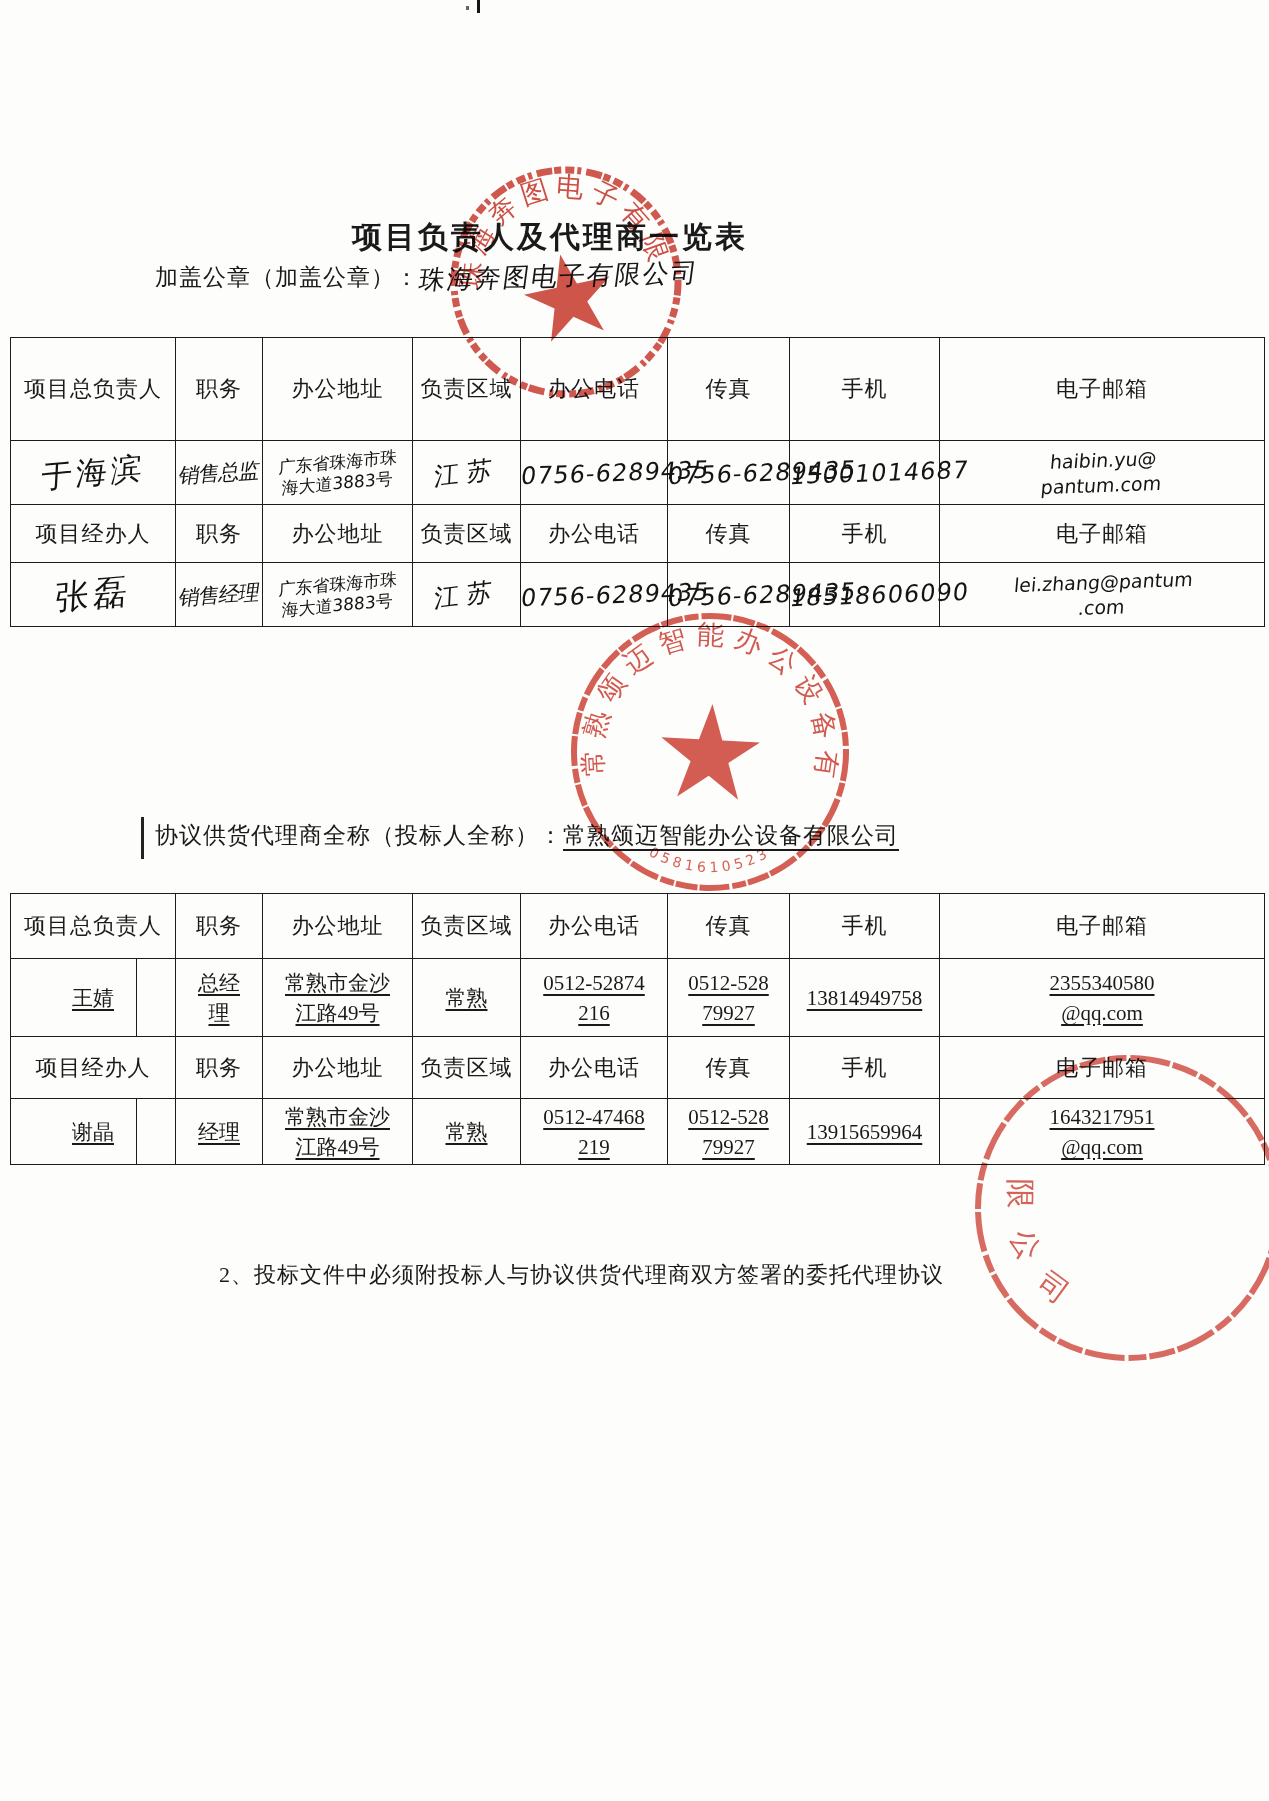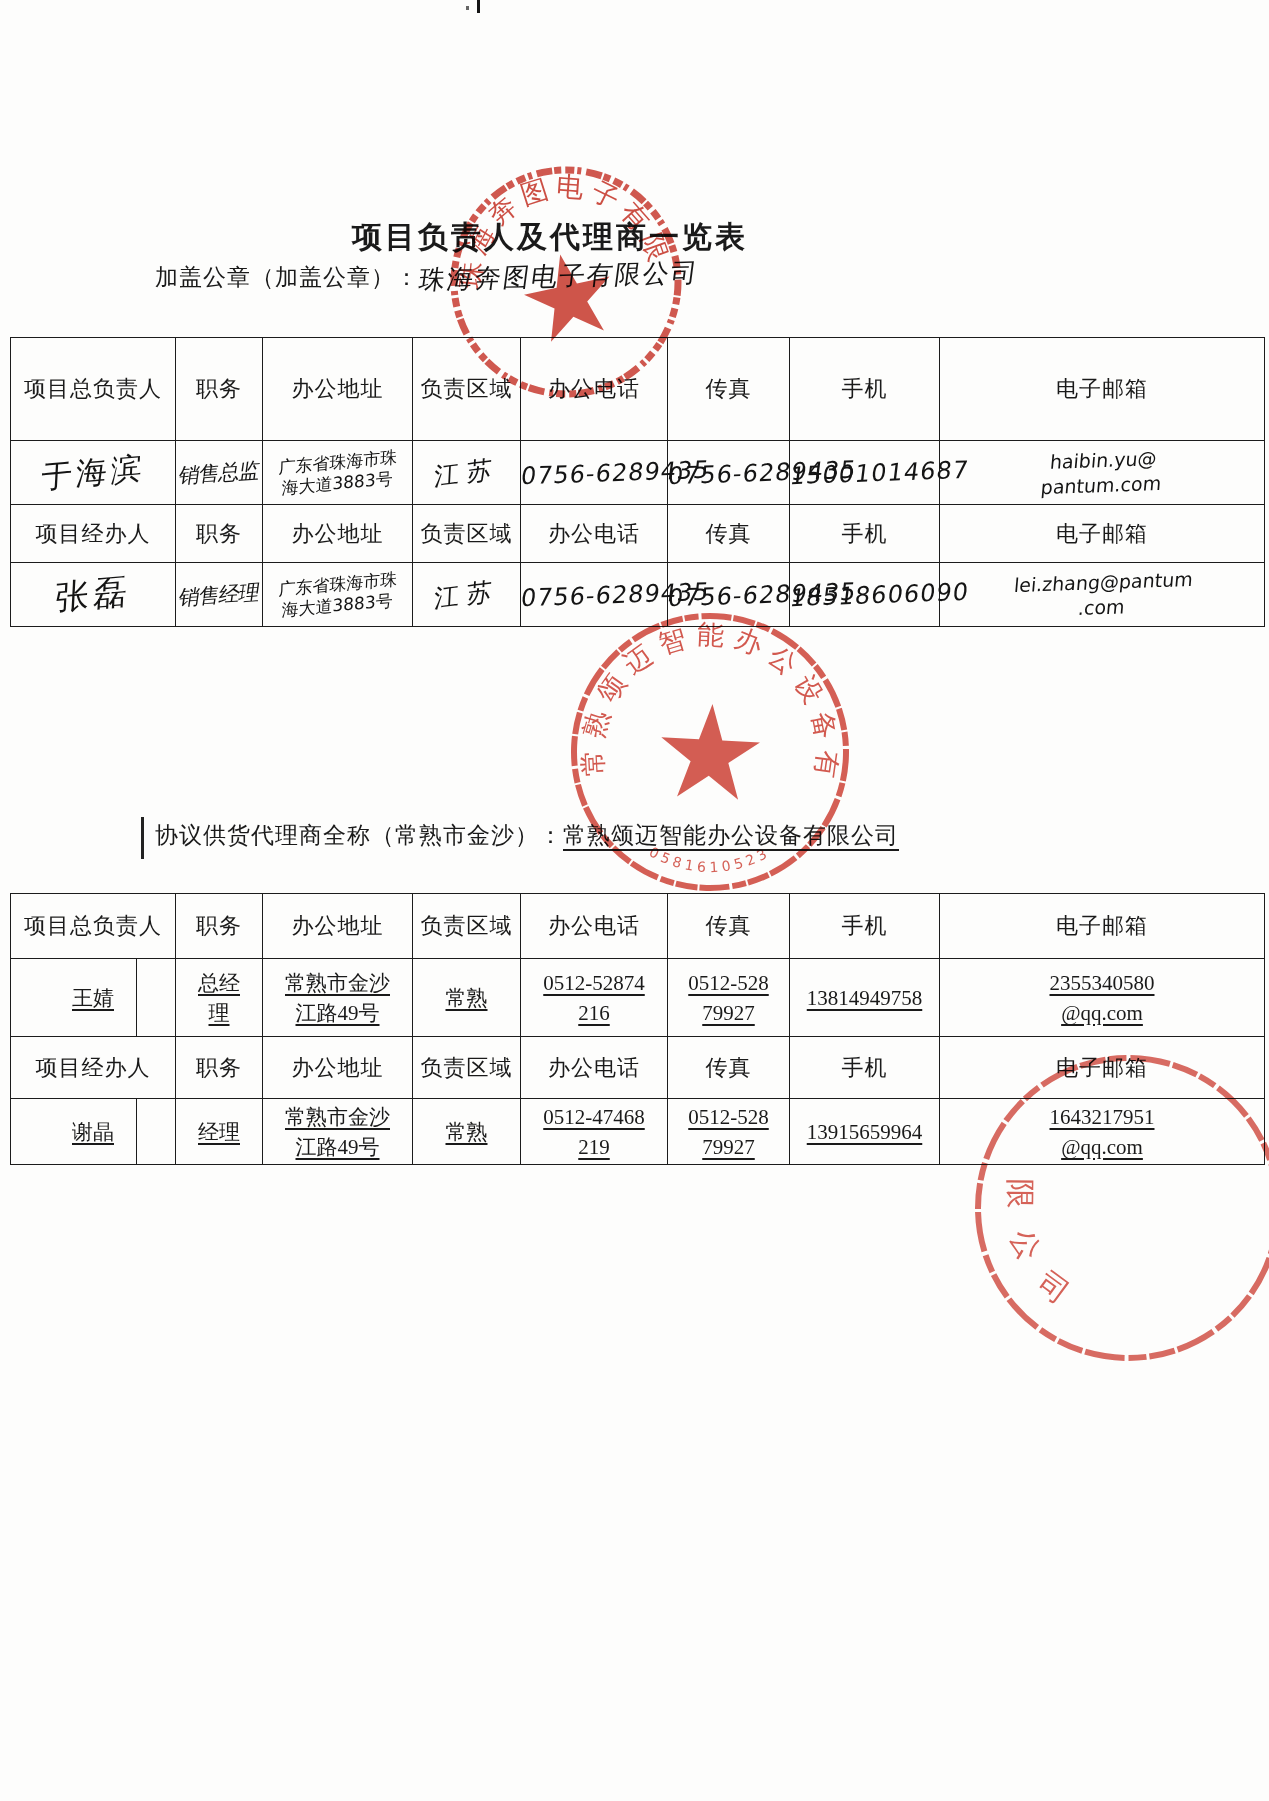--- a/index.html
+++ b/index.html
@@ -118,21 +118,21 @@
       <td><span class="hw hw-phone">0756-6289435</span></td>
       <td><span class="hw hw-phone">18518606090</span></td>
       <td><span class="hw hw-email">lei.zhang@pantum
 .com</span></td>
     </tr>
   </tbody>
     </table>
 
   <div class="abs" id="cursor-bar"></div>
   <div class="abs" id="agent-line">
-    <span>协议供货代理商全称（常熟市金沙）：</span><span class="u-name">常熟颂迈智能办公设备有限公司</span>
+    <span>协议供货代理商全称（投标人全称）：</span><span class="u-name">常熟颂迈智能办公设备有限公司</span>
   </div>
 
   <table class="sheet" id="table2">
     <colgroup>
       <col style="width:165px">
         <col style="width:87px">
         <col style="width:150px">
         <col style="width:108px">
       <col style="width:147px">
         <col style="width:122px">
@@ -186,20 +186,21 @@
       <td class="val2">0512-528
 79927</td>
       <td class="val2">13915659964</td>
       <td class="val2">1643217951
 @qq.com</td>
     </tr>
   </tbody>
     </table>
 
   <div class="abs" id="notes">
+    <div class="n2">2、投标文件中必须附投标人与协议供货代理商双方签署的委托代理协议</div>
   </div>
 
   <svg class="seal" id="seal1" width="300" height="300" viewBox="0 0 300 300">
     <g transform="rotate(-12 150 150)" fill="none" stroke="#c8372c">
       <circle cx="150" cy="150" r="112" stroke-width="7" stroke-dasharray="9 3 4 5 16 2 7 4" opacity="0.9"></circle>
       <path id="s1arc" d="M64,150 A86,86 0 1 1 236,150" stroke="none"></path>
       <text font-size="27" letter-spacing="6" fill="#c8372c" stroke="none" opacity="0.95" font-family="Liberation Serif, serif">
         <textPath href="#s1arc" startOffset="4%">珠海奔图电子有限公司</textPath>
       </text>
       <path transform="translate(150,168) scale(46)" fill="#c8372c" stroke="none" opacity="0.92" d="M0,-1 L0.225,-0.31 L0.95,-0.31 L0.363,0.118 L0.588,0.81 L0,0.382 L-0.588,0.81 L-0.363,0.118 L-0.95,-0.31 L-0.225,-0.31 Z"></path>

